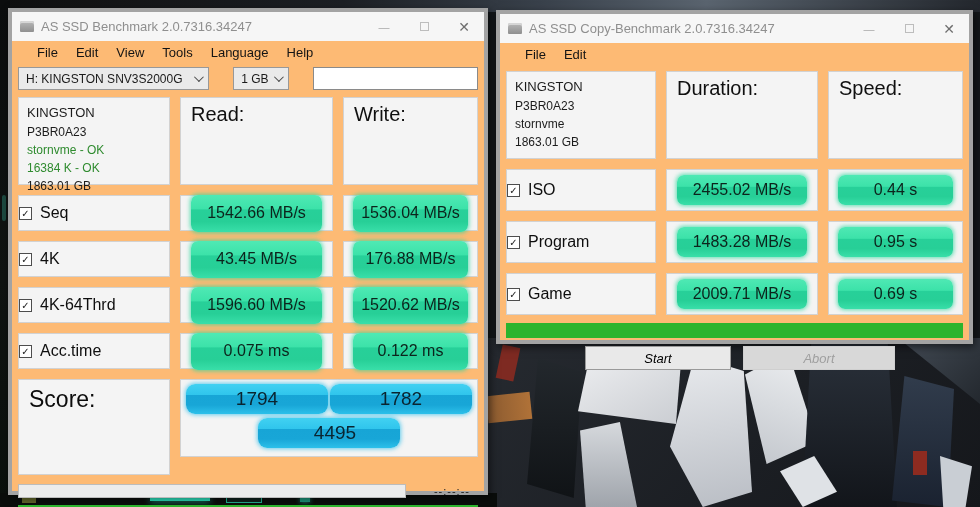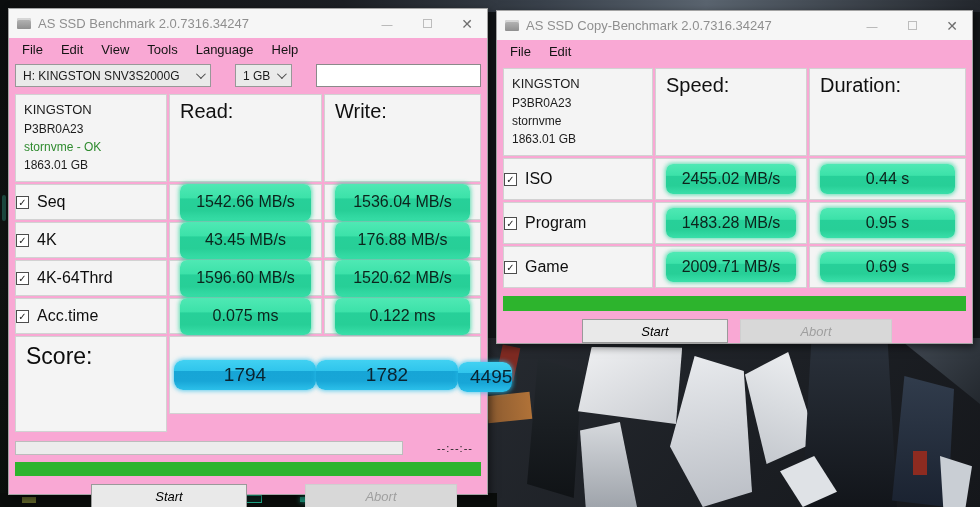--- a/index.html
+++ b/index.html
@@ -30,46 +30,46 @@
   .p6 { left:293px; top:118px; width:57px; height:51px; background:#dfe2e6; clip-path:polygon(0 30%,60% 0,100% 70%,40% 100%); }
   .p7 { left:405px; top:38px; width:62px; height:131px; background:linear-gradient(180deg,#313c4c,#1a2230); clip-path:polygon(20% 0,100% 10%,90% 100%,0 95%); }
   .p8 { left:426px; top:113px; width:14px; height:24px; background:#8d2b20; }
   .p9 { right:0; top:0; width:82px; height:66px; background:linear-gradient(135deg,#434b55,#23282e); clip-path:polygon(0 0,100% 0,100% 100%); }
   .p10 { left:12px; top:8px; width:18px; height:34px; background:#7e2a22; transform:rotate(12deg); }
   .p11 { left:0; top:56px; width:44px; height:27px; background:linear-gradient(90deg,#8a5a30,#b07238); transform:rotate(-6deg); }
   .p12 { left:453px; top:118px; width:32px; height:51px; background:#c9ced4; clip-path:polygon(0 0,100% 20%,80% 100%,10% 100%); }
   .p13 { left:40px; top:20px; width:55px; height:140px; background:linear-gradient(180deg,#23282d,#101316); clip-path:polygon(20% 0,100% 10%,85% 100%,0 90%); }
 
   
-  .window { position:absolute; background:#f9a8d4; border:1px solid #a3a3a3; box-shadow:2px 3px 8px rgba(0,0,0,.55); }
+  .window { position:absolute; background:#fdba74; border:4px solid #a3a3a3; box-shadow:2px 3px 8px rgba(0,0,0,.55); }
   #left-window  { left:8px;   top:8px;  width:480px; height:487px; }
   #right-window { left:496px; top:10px; width:477px; height:334px; }
 
   .titlebar { height:29px; display:flex; align-items:center; background:#f6f6f6; padding-left:8px; }
   .app-icon { width:14px; height:11px; border-radius:2px 2px 1px 1px;
     background:linear-gradient(180deg,#b9b9b9,#8f8f8f); box-shadow:inset 0 2px 0 #d6d6d6; flex:none; }
   .title { color:#8f8f8f; font-size:13px; margin-left:7px; flex:1; white-space:nowrap; overflow:hidden; }
   .win-controls { display:flex; height:100%; flex:none; }
   .win-btn { width:40px; display:flex; align-items:center; justify-content:center; color:#a9a9a9; font-size:11px; }
   .win-btn.max span { display:block; width:9px; height:9px; border:1px solid #bdbdbd; }
   .win-btn.close { color:#6e6e6e; font-size:14px; }
 
-  .menubar { display:flex; padding:1px 4px 3px 4px;align-items:flex-end; }
+  .menubar { display:flex; padding:1px 4px 3px 16px;align-items:flex-end; }
   .menu-item { padding:3px 9px; font-size:13px; color:#141414; }
 
   .toolbar { display:flex; gap:24px; padding:1px 6px 4px 6px; align-items:center; }
   .combo { height:23px; background:#eaeaea; border:1px solid #989898; display:flex; align-items:center;
     font-size:12px; color:#1a1a1a; padding:0 7px; }
   .combo .chev { margin-left:auto; width:7px; height:7px; border-right:1px solid #4a4a4a; border-bottom:1px solid #4a4a4a;
     transform:rotate(45deg) translateY(-2px); flex:none; }
   #drive-combo { width:218px; }
   #size-combo { width:62px; }
   .text-input { height:23px; flex:1; border:1px solid #8a8a8a; background:#fff; font:12px "Liberation Sans",sans-serif; padding:0 4px; }
 
-  .bench-table { margin:3px 6px 0 6px; display:grid; gap:2px; }
+  .bench-table { margin:3px 6px 0 6px; display:grid; gap:10px; }
   #left-window .bench-table  { grid-template-columns:152px 153px 1fr; }
   #right-window .bench-table { grid-template-columns:150px 152px 1fr; }
   .cell { background:#f4f4f4; border:1px solid #d2d2d2; }
 
   .info-cell { padding:5px 8px; font-size:12px; color:#1c1c1c; line-height:1.5; }
   .info-vendor { font-size:13px; }
   .ok-green { color:#2f8b2f; }
   .col-header { font-size:20px; color:#101010; padding:5px 10px; }
   .h88 { height:88px; }
 
@@ -80,21 +80,21 @@
   .pill-cell { display:flex; align-items:center; justify-content:center; }
   .h35 { height:36px; } .h41 { height:42px; }
 
   .pill-green { width:87%; height:37px; border-radius:7px; display:flex; align-items:center; justify-content:center;
     font-size:16px; color:#0c241c;
     background:linear-gradient(to bottom,#4fe9b4 0%,#3ce2a9 38%,#27d099 40%,#27cf97 72%,#39dfa9 100%);
     box-shadow:0 0 4px 1px rgba(45,213,158,.75); }
   #right-window .pill-green { height:30px; }
 
   .score-label-cell { padding:6px 10px; font-size:23px; color:#0c0c0c; height:96px; }
-  .score-pills { grid-column:2 / 4; height:78px; padding:4px 4px; display:flex; flex-direction:row; align-items:center; }
+  .score-pills { grid-column:2 / 4; height:78px; padding:4px 4px; display:flex; flex-direction:column; align-items:center; }
   .score-top { display:flex; width:100%; justify-content:space-around; }
   .pill-blue { width:142px; height:30px; border-radius:9px; display:flex; align-items:center; justify-content:center;
     font-size:19px; color:#0a2430;
     background:linear-gradient(to bottom,#41d1f2 0%,#30c5ec 36%,#17a5d6 38%,#18a6d7 70%,#2cc0ea 100%);
     box-shadow:0 0 4px 1px rgba(40,190,235,.7); }
   .pill-blue.total { margin-top:4px;padding-left:12px; }
 
   .progress-row { display:flex; align-items:center; margin:9px 6px 0 6px; }
   .progress-bar { width:388px; height:14px; background:#ececec; border:1px solid #bcbcbc; }
   .eta { margin-left:auto; margin-right:8px; font-size:11px; color:#222; letter-spacing:1px; }
@@ -174,20 +174,21 @@
       <span class="chev"></span>
     </div>
     <input class="text-input" type="text" value="" style="">
   </div>
 
   <div class="bench-table">
     <div class="cell info-cell h88">
       <div class="info-vendor">KINGSTON</div>
       <div>P3BR0A23</div>
       <div class="ok-green">stornvme - OK</div>
+      <div class="ok-green">16384 K - OK</div>
       <div>1863.01 GB</div>
     </div>
     <div class="cell col-header h88">Read:</div>
     <div class="cell col-header h88">Write:</div>
 
     <div class="cell row-label-cell h35">
       <span class="cb"></span>
       <span>Seq</span>
     </div>
     <div class="cell pill-cell h35">
@@ -270,22 +271,22 @@
     <span class="menu-item">Edit</span>
   </div>
 
   <div class="bench-table">
     <div class="cell info-cell h88">
       <div class="info-vendor">KINGSTON</div>
       <div>P3BR0A23</div>
       <div>stornvme</div>
       <div>1863.01 GB</div>
     </div>
+    <div class="cell col-header h88">Duration:</div>
     <div class="cell col-header h88">Speed:</div>
-    <div class="cell col-header h88">Duration:</div>
 
     <div class="cell row-label-cell h41">
       <span class="cb"></span>
       <span>ISO</span>
     </div>
     <div class="cell pill-cell h41">
         <div class="pill-green">2455.02 MB/s</div>
       </div>
     <div class="cell pill-cell h41">
         <div class="pill-green">0.44 s</div>

